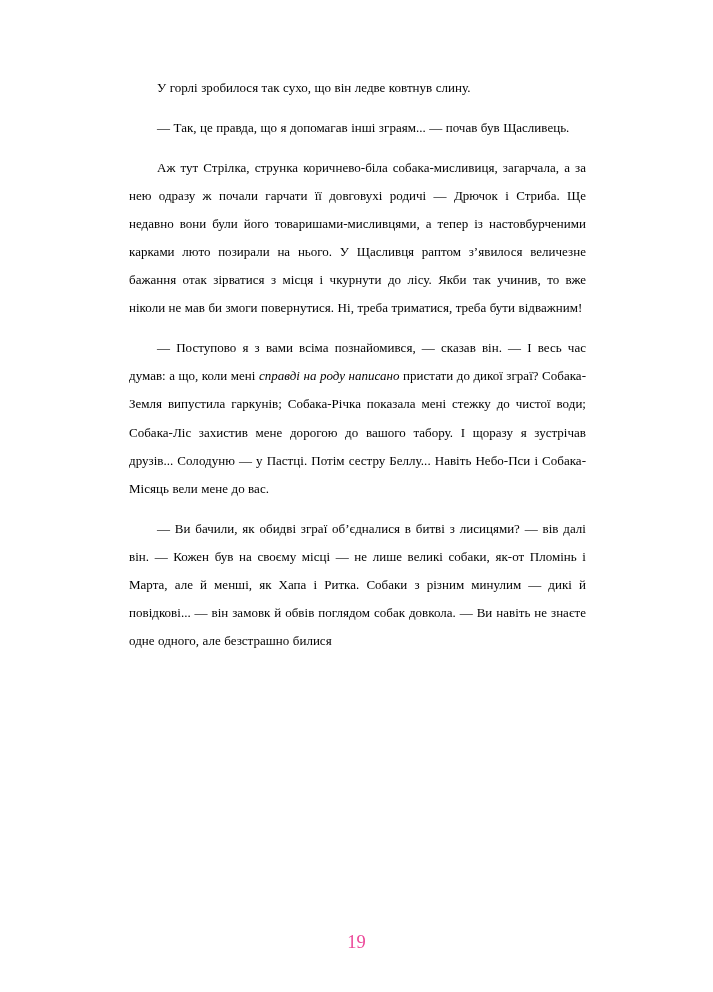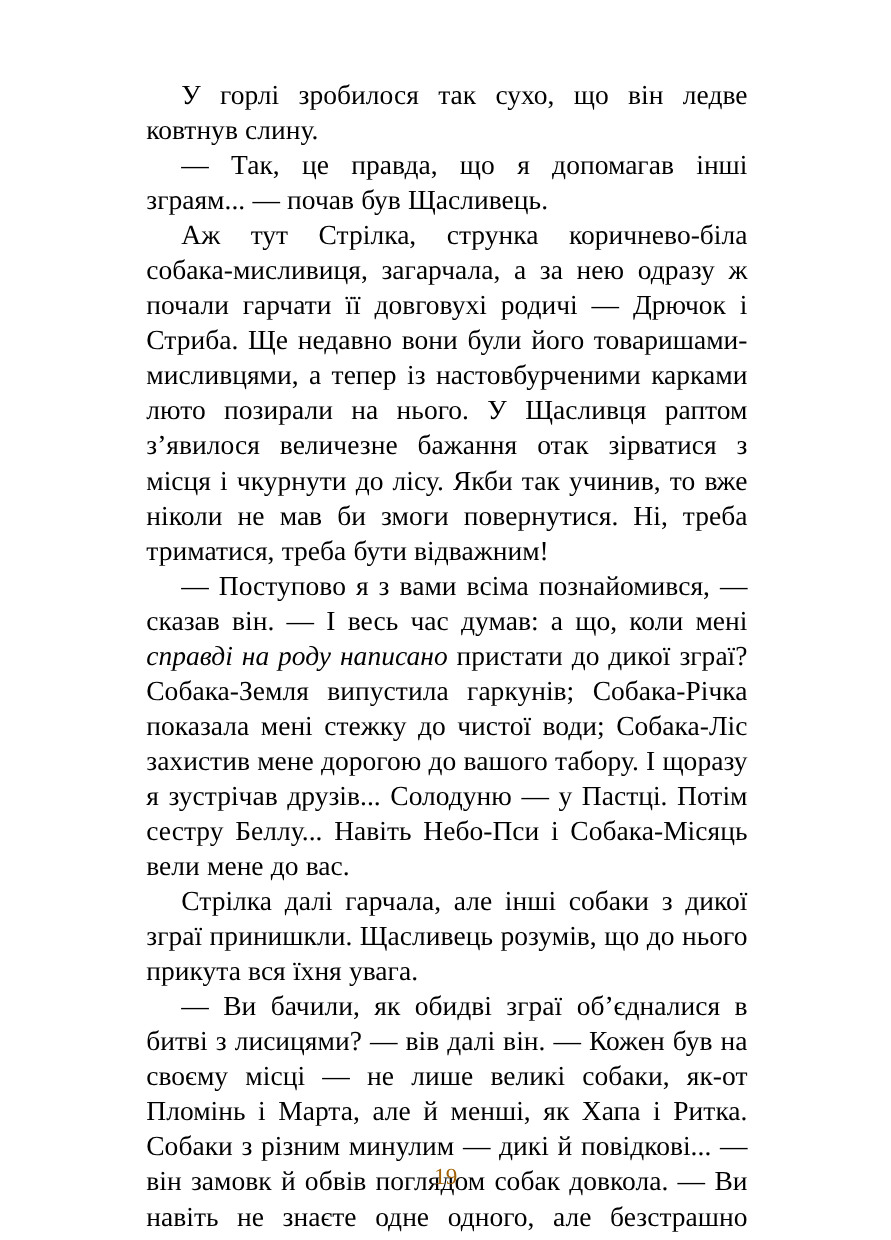--- a/index.html
+++ b/index.html
@@ -28,65 +28,64 @@
   }
 
   #text-block {
     position: absolute;
     left: 117px;
     top: 62px;
     width: 481px;
   }
 
   p.para {
-    margin: 0;
+    margin: 12px;
     padding: 0;
     text-indent: 28px;
     text-align: justify;
     text-justify: inter-word;
-    font-size: 22px;
+    font-size: 13px;
     line-height: 28.05px;
     letter-spacing: 0.02px;
     word-spacing: 0.2px;
     hyphens: manual;
     -webkit-hyphens: manual;
   }
 
   p.para em {
     font-style: italic;
   }
 
   #page-number {
     position: absolute;
     left: 0;
     top: 930px;
     width: 713px;
     text-align: center;
     font-size: 18.5px;
     line-height: 24px;
     font-family: "Liberation Serif", "DejaVu Serif", serif;
-    color: #a16207;
+    color: #ec4899;
   }
 </style>
 </head>
 <body style="background-color: rgb(255, 255, 255); color: rgb(0, 0, 0);">
 
 <div id="page">
 
   <div id="text-block">
 
     <p class="para">У горлі зробилося так сухо, що він ледве ковтнув слину.</p>
 
     <p class="para">— Так, це правда, що я допомагав інші зграям... — почав був Щасливець.</p>
 
     <p class="para">Аж тут Стрілка, струнка коричнево-біла собака-мисливиця, загарчала, а за нею одразу ж почали гарчати її довговухі родичі — Дрючок і Стриба. Ще недавно вони були його товаришами-мисливцями, а тепер із настовбурченими карками люто позирали на нього. У Щасливця раптом з’явилося величезне бажання отак зірватися з місця і чкурнути до лісу. Якби так учинив, то вже ніколи не мав би змоги повернутися. Ні, треба триматися, треба бути відважним!</p>
 
     <p class="para"><span>— Поступово я з вами всіма познайомився, — сказав він. — І весь час думав: а що, коли мені </span><em>справді на роду написано</em><span> пристати до дикої зграї? Собака-Земля випустила гаркунів; Собака-Річка показала мені стежку до чистої води; Собака-Ліс захистив мене дорогою до вашого табору. І щоразу я зустрічав друзів... Солодуню — у Пастці. Потім сестру Беллу... Навіть Небо-Пси і Собака-Місяць вели мене до вас.</span></p>
 
-    <p class="para">Стрілка далі гарчала, але інші собаки з дикої зграї принишкли. Щасливець розумів, що до нього прикута вся їхня увага.</p>
 
     <p class="para">— Ви бачили, як обидві зграї об’єдналися в битві з лисицями? — вів далі він. — Кожен був на своєму місці — не лише великі собаки, як-от Пломінь і Марта, але й менші, як Хапа і Ритка. Собаки з різним минулим — дикі й повідкові... — він замовк й обвів поглядом собак довкола. — Ви навіть не знаєте одне одного, але безстрашно билися</p>
 
   </div>
 
   <div id="page-number">19</div>
 
 </div>
 
 </body></html>

